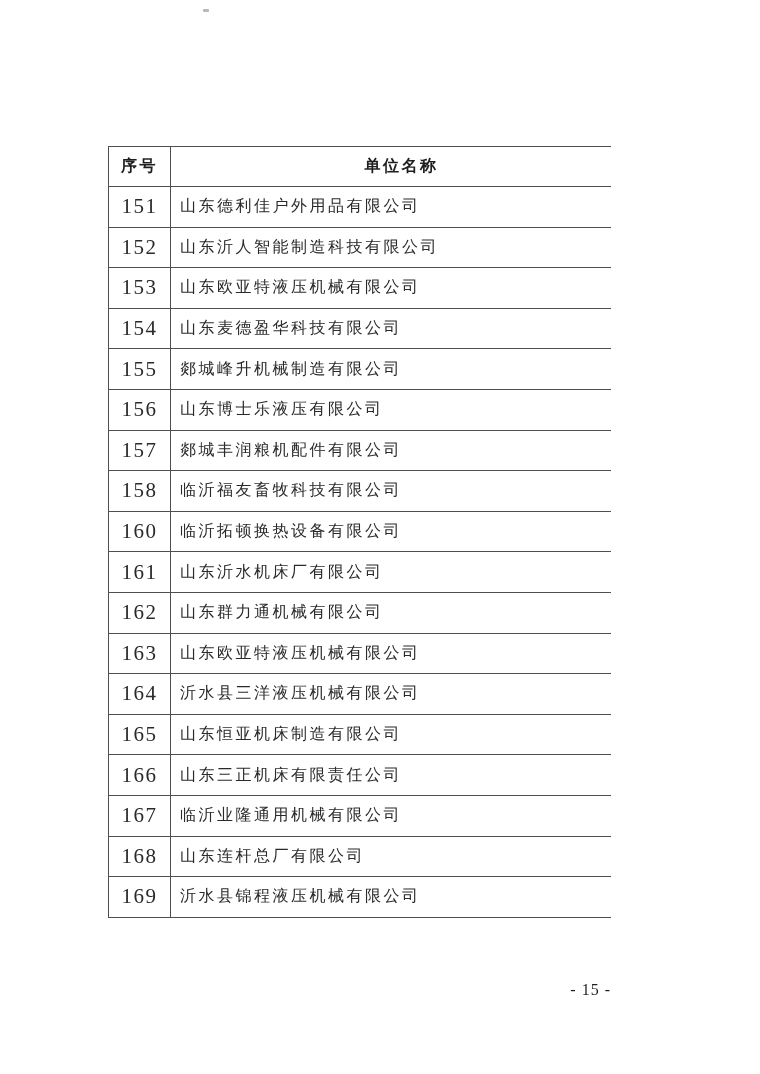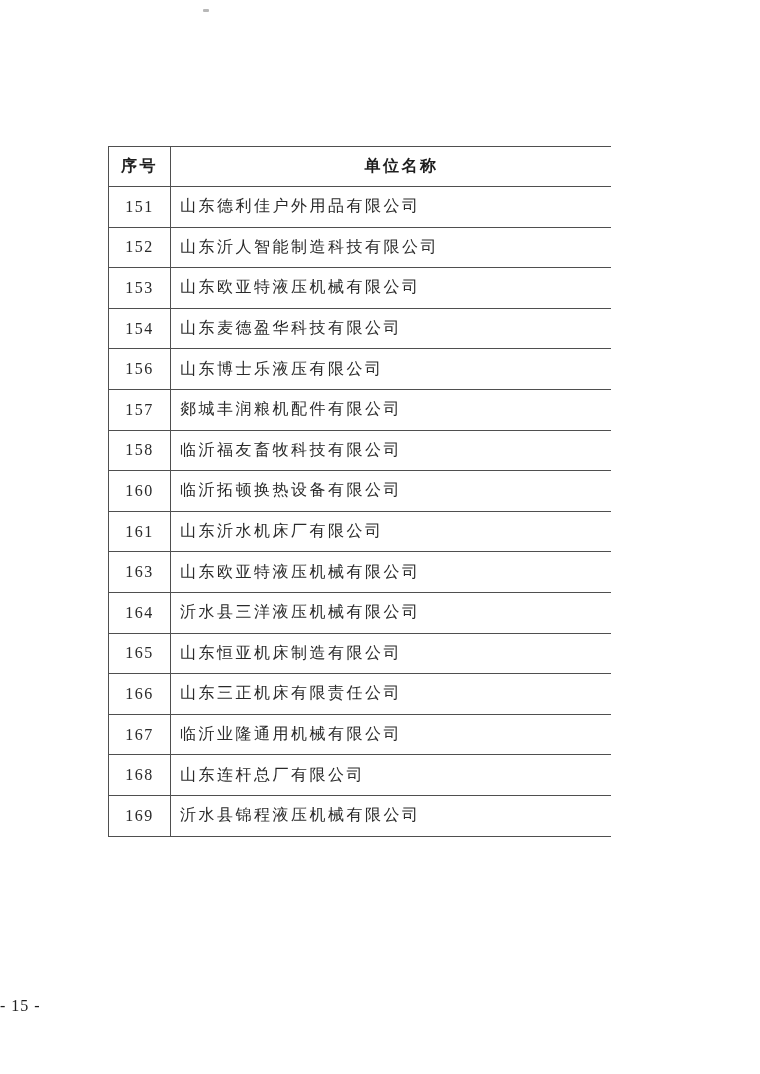--- a/index.html
+++ b/index.html
@@ -52,38 +52,37 @@
     color: #1e1e1e;
   }
   .company-table tbody td {
     height: 39.6px;
     font-size: 16px;
     color: #2a2a2a;
   }
   .company-table td.cell-no {
     text-align: center;
     letter-spacing: 1.5px;
-    font-size: 16px;
+    font-size: 21px;
   }
   .company-table td.cell-name {
     text-align: left;
     padding-left: 9px;
     letter-spacing: 2.5px;
     font-family: Liberation Mono, monospace;
   }
   .page-footer {
     position: absolute;
     left: 0;
     top: 981px;
     width: 100%;
-    text-align: left;
+    text-align: right;
     font-size: 16px;
     letter-spacing: 1px;
     color: #1f1f1f;
-    margin-top: 16px;
   }
 </style>
 </head>
 <body>
 
 <div class="page">
 
   <div class="speck"></div>
 
   <table class="company-table">
@@ -109,38 +108,46 @@
         </tr>
         <tr>
           <td class="cell-no">153</td>
           <td class="cell-name">山东欧亚特液压机械有限公司</td>
         </tr>
         <tr>
           <td class="cell-no">154</td>
           <td class="cell-name">山东麦德盈华科技有限公司</td>
         </tr>
         <tr>
+          <td class="cell-no">155</td>
+          <td class="cell-name">郯城峰升机械制造有限公司</td>
+        </tr>
+        <tr>
           <td class="cell-no">156</td>
           <td class="cell-name">山东博士乐液压有限公司</td>
         </tr>
         <tr>
           <td class="cell-no">157</td>
           <td class="cell-name">郯城丰润粮机配件有限公司</td>
         </tr>
         <tr>
           <td class="cell-no">158</td>
           <td class="cell-name">临沂福友畜牧科技有限公司</td>
         </tr>
         <tr>
           <td class="cell-no">160</td>
           <td class="cell-name">临沂拓顿换热设备有限公司</td>
         </tr>
         <tr>
           <td class="cell-no">161</td>
           <td class="cell-name">山东沂水机床厂有限公司</td>
+        </tr>
+        <tr>
+          <td class="cell-no">162</td>
+          <td class="cell-name">山东群力通机械有限公司</td>
         </tr>
         <tr>
           <td class="cell-no">163</td>
           <td class="cell-name">山东欧亚特液压机械有限公司</td>
         </tr>
         <tr>
           <td class="cell-no">164</td>
           <td class="cell-name">沂水县三洋液压机械有限公司</td>
         </tr>
         <tr>

